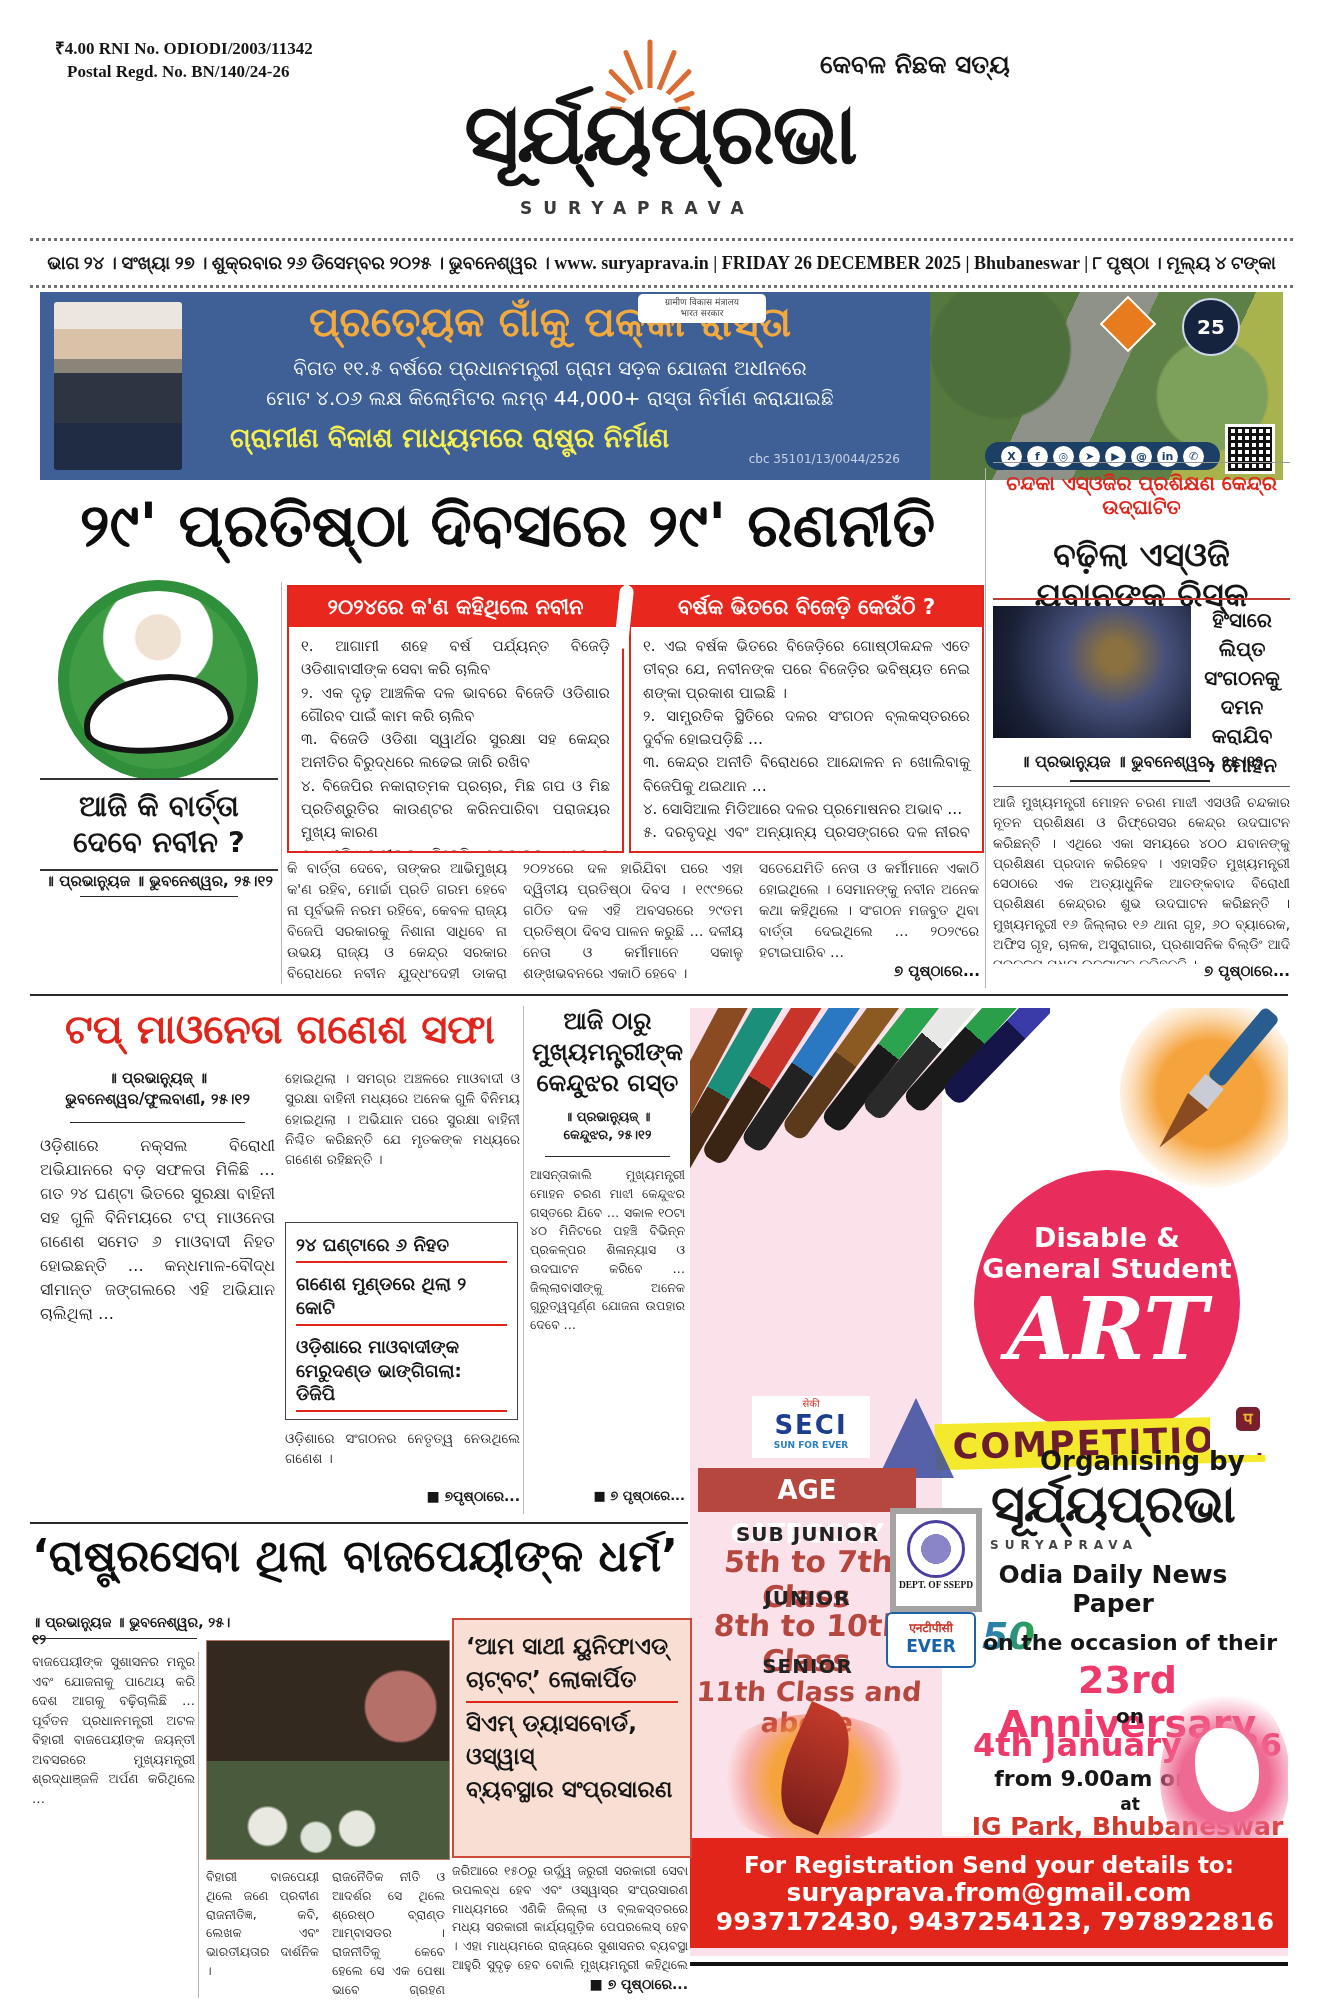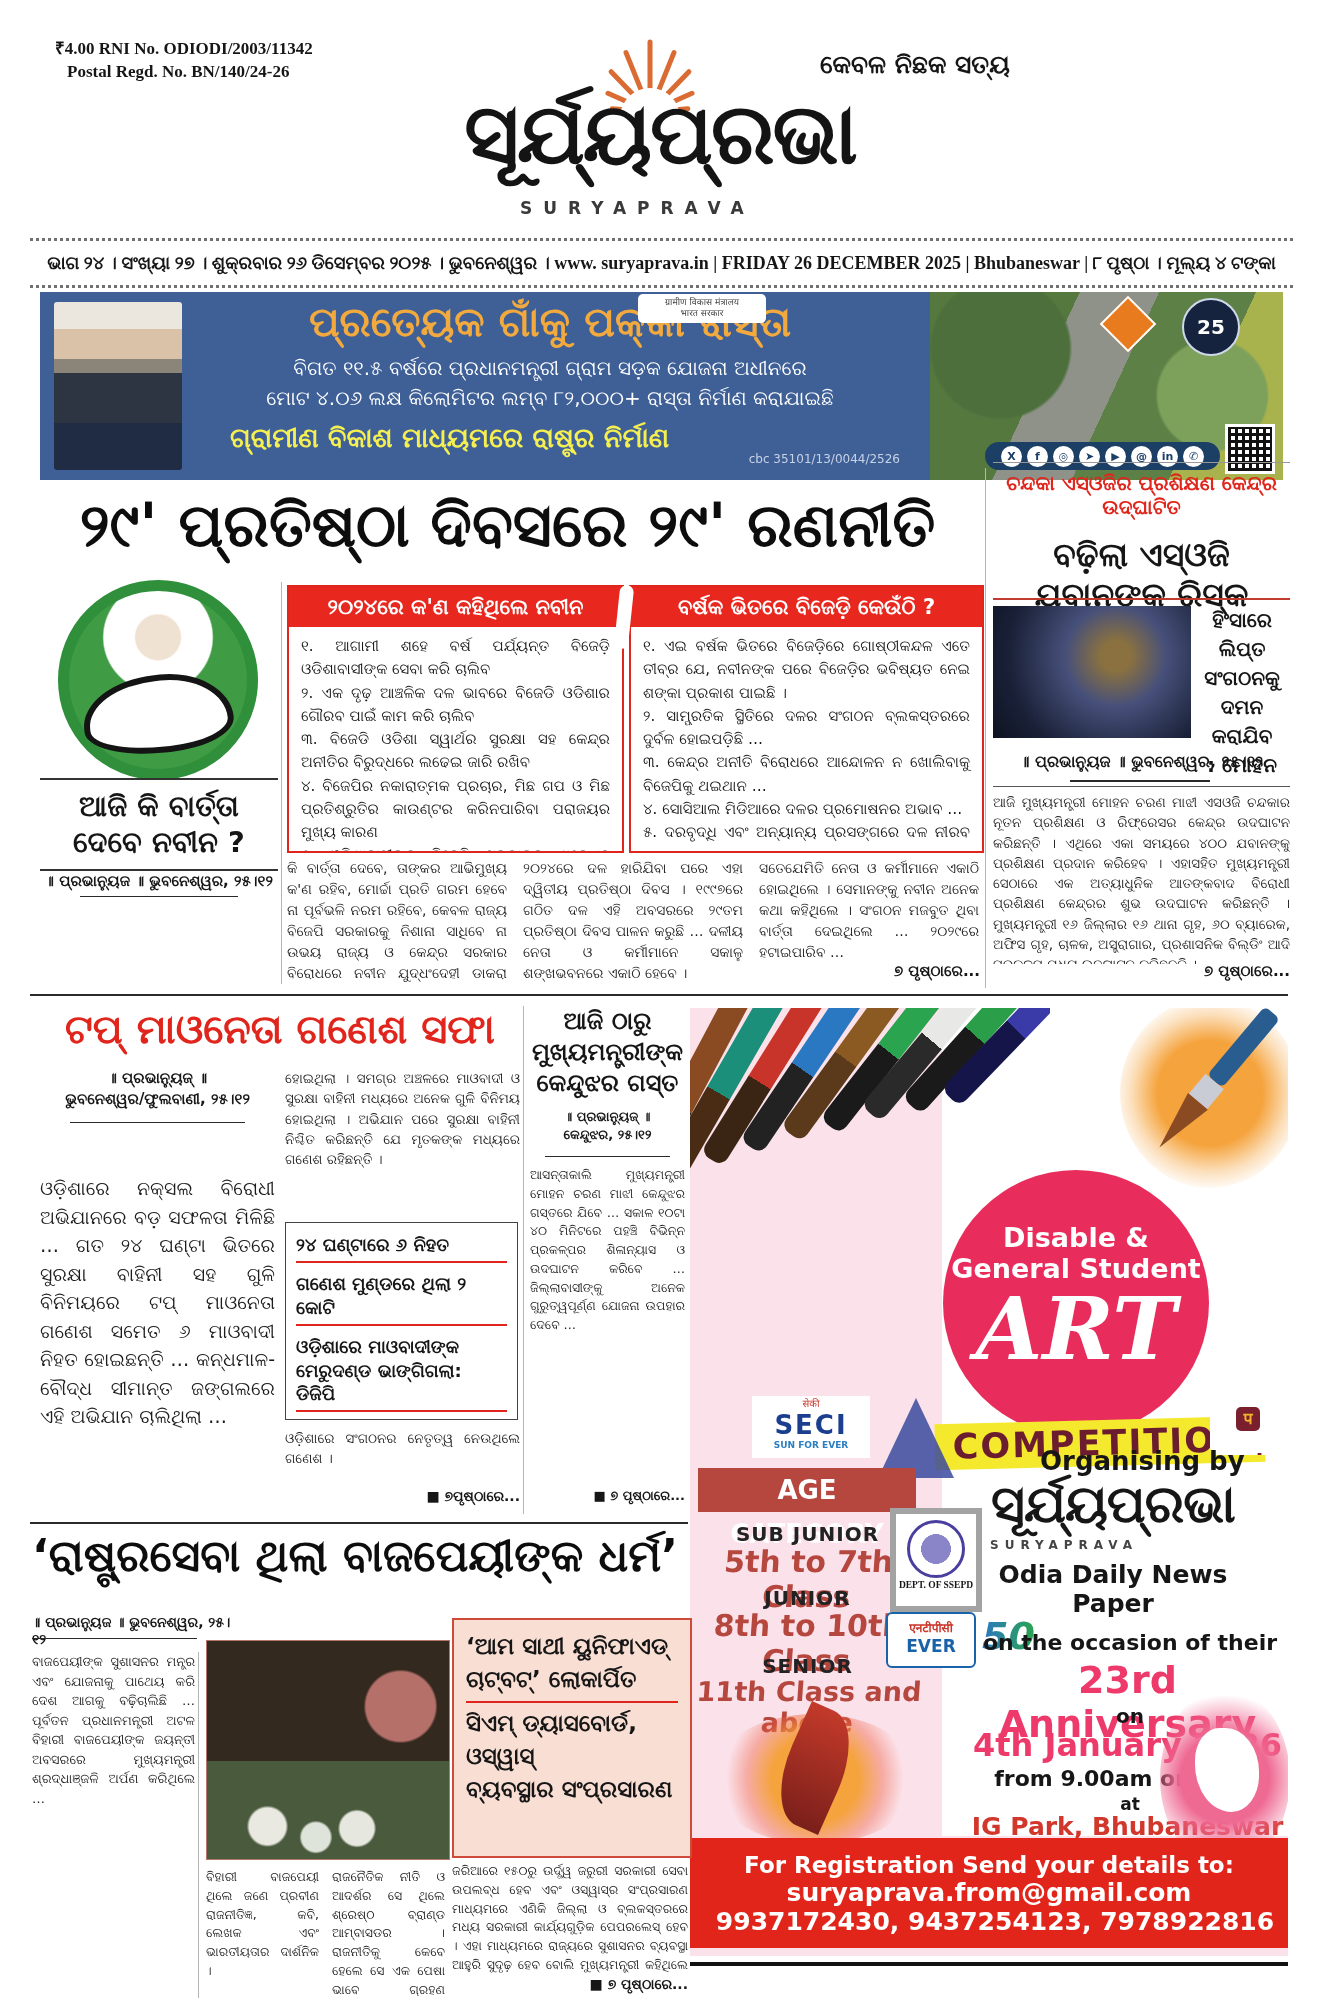--- a/index.html
+++ b/index.html
@@ -99,21 +99,21 @@
   <div class="abs masthead-sub" style="left:520px;top:198px;">SURYAPRAVA</div>
   <div class="abs b" style="left:820px;top:50px;font-size:25px;">କେବଳ ନିଛକ ସତ୍ୟ</div>
 
   <div class="abs serif b center" style="left:30px;top:238px;width:1263px;height:44px;line-height:44px;
        font-size:18px;border-top:3px dotted #707070;border-bottom:3px dotted #707070;">ଭାଗ ୨୪ । ସଂଖ୍ୟା ୨୭ । ଶୁକ୍ରବାର ୨୬ ଡିସେମ୍ବର ୨୦୨୫ । ଭୁବନେଶ୍ୱର । www. suryaprava.in | FRIDAY 26 DECEMBER 2025 | Bhubaneswar | ୮ ପୃଷ୍ଠା । ମୂଲ୍ୟ ୪ ଟଙ୍କା</div>
 
   <div class="abs banner ov" style="left:40px;top:292px;width:1243px;height:188px;">
     <div class="abs modi" style="left:14px;top:10px;width:128px;height:168px;"></div>
     <div class="abs center b" style="left:150px;top:6px;width:720px;font-size:41px;color:#f2a93e;">ପ୍ରତ୍ୟେକ ଗାଁକୁ ପକ୍କା ରାସ୍ତା</div>
     <div class="abs center" style="left:150px;top:64px;width:720px;font-size:20px;color:#ffffff;">ବିଗତ ୧୧.୫ ବର୍ଷରେ ପ୍ରଧାନମନ୍ତ୍ରୀ ଗ୍ରାମ ସଡ଼କ ଯୋଜନା ଅଧୀନରେ</div>
-    <div class="abs center" style="left:150px;top:94px;width:720px;font-size:20px;color:#ffffff;">ମୋଟ ୪.୦୬ ଲକ୍ଷ କିଲୋମିଟର ଲମ୍ବ ୮୨,୦୦୦+ ରାସ୍ତା ନିର୍ମାଣ କରାଯାଇଛି</div>
+    <div class="abs center" style="left:150px;top:94px;width:720px;font-size:20px;color:#ffffff;">ମୋଟ ୪.୦୬ ଲକ୍ଷ କିଲୋମିଟର ଲମ୍ବ 44,000+ ରାସ୍ତା ନିର୍ମାଣ କରାଯାଇଛି</div>
     <div class="abs b" style="left:190px;top:130px;width:640px;font-size:27px;color:#f5ef52;">ଗ୍ରାମୀଣ ବିକାଶ ମାଧ୍ୟମରେ ରାଷ୍ଟ୍ର ନିର୍ମାଣ</div>
     <div class="abs" style="left:560px;top:160px;width:300px;text-align:right;font-size:12px;color:#c8d2e6;">cbc 35101/13/0044/2526</div>
     <div class="abs ministry" style="left:598px;top:2px;width:120px;">
       <div>ग्रामीण विकास मंत्रालय</div>
       <div>भारत सरकार</div>
     </div>
     <div class="abs road-photo" style="left:890px;top:0;width:353px;height:188px;">
       <div class="abs pmgsy" style="left:178px;top:12px;width:36px;height:36px;"></div>
       <div class="abs badge25" style="left:252px;top:6px;width:54px;height:54px;font-size:20px;">
         <span>25</span>
@@ -200,21 +200,21 @@
   <div class="abs more" style="left:850px;top:962px;width:130px;text-align:right;font-size:15px;">୭ ପୃଷ୍ଠାରେ...</div>
 
   <div class="abs rule" style="left:30px;top:994px;width:1258px;height:2px;"></div>
 
   <div class="abs b" style="left:40px;top:1006px;width:480px;font-size:40px;color:#e0251c;text-align:center;">ଟପ୍ ମାଓନେତା ଗଣେଶ ସଫା</div>
   <div class="abs byline" style="left:40px;top:1068px;width:235px;font-size:15px;line-height:1.4;">
     <div>॥ ପ୍ରଭାନ୍ୟୁଜ୍ ॥</div>
     <div>ଭୁବନେଶ୍ୱର/ଫୁଲବାଣୀ, ୨୫।୧୨</div>
   </div>
   <div class="abs rule" style="left:70px;top:1122px;width:175px;height:1px;"></div>
-  <div class="abs body-txt" style="left:40px;top:1174px;width:235px;height:378px;font-size:19px;">ଓଡ଼ିଶାରେ ନକ୍ସଲ ବିରୋଧୀ ଅଭିଯାନରେ ବଡ଼ ସଫଳତା ମିଳିଛି … ଗତ ୨୪ ଘଣ୍ଟା ଭିତରେ ସୁରକ୍ଷା ବାହିନୀ ସହ ଗୁଳି ବିନିମୟରେ ଟପ୍ ମାଓନେତା ଗଣେଶ ସମେତ ୬ ମାଓବାଦୀ ନିହତ ହୋଇଛନ୍ତି … କନ୍ଧମାଳ-ବୌଦ୍ଧ ସୀମାନ୍ତ ଜଙ୍ଗଲରେ ଏହି ଅଭିଯାନ ଚାଲିଥିଲା …</div>
+  <div class="abs body-txt" style="left:40px;top:1134px;width:235px;height:378px;font-size:16px;">ଓଡ଼ିଶାରେ ନକ୍ସଲ ବିରୋଧୀ ଅଭିଯାନରେ ବଡ଼ ସଫଳତା ମିଳିଛି … ଗତ ୨୪ ଘଣ୍ଟା ଭିତରେ ସୁରକ୍ଷା ବାହିନୀ ସହ ଗୁଳି ବିନିମୟରେ ଟପ୍ ମାଓନେତା ଗଣେଶ ସମେତ ୬ ମାଓବାଦୀ ନିହତ ହୋଇଛନ୍ତି … କନ୍ଧମାଳ-ବୌଦ୍ଧ ସୀମାନ୍ତ ଜଙ୍ଗଲରେ ଏହି ଅଭିଯାନ ଚାଲିଥିଲା …</div>
   <div class="abs body-txt" style="left:285px;top:1068px;width:235px;height:148px;font-size:13.5px;">ହୋଇଥିଲା । ସମଗ୍ର ଅଞ୍ଚଳରେ ମାଓବାଦୀ ଓ ସୁରକ୍ଷା ବାହିନୀ ମଧ୍ୟରେ ଅନେକ ଗୁଳି ବିନିମୟ ହୋଇଥିଲା । ଅଭିଯାନ ପରେ ସୁରକ୍ଷା ବାହିନୀ ନିଶ୍ଚିତ କରିଛନ୍ତି ଯେ ମୃତକଙ୍କ ମଧ୍ୟରେ ଗଣେଶ ରହିଛନ୍ତି ।</div>
   <div class="abs" style="left:285px;top:1222px;width:233px;height:198px;border:1px solid #444;padding:10px 10px 0 10px;box-sizing:border-box;">
     <div class="subhead">୨୪ ଘଣ୍ଟାରେ ୬ ନିହତ</div>
     <div class="subhead">ଗଣେଶ ମୁଣ୍ଡରେ ଥିଲା ୨ କୋଟି</div>
     <div class="subhead">ଓଡ଼ିଶାରେ ମାଓବାଦୀଙ୍କ ମେରୁଦଣ୍ଡ ଭାଙ୍ଗିଗଲା: ଡିଜିପି</div>
   </div>
   <div class="abs body-txt" style="left:285px;top:1428px;width:235px;height:58px;font-size:13.5px;">ଓଡ଼ିଶାରେ ସଂଗଠନର ନେତୃତ୍ୱ ନେଉଥିଲେ ଗଣେଶ ।</div>
   <div class="abs more" style="left:390px;top:1488px;width:130px;text-align:right;font-size:14px;">■ ୭ପୃଷ୍ଠାରେ...</div>
 
   <div class="abs vrule" style="left:523px;top:1006px;height:508px;"></div>
@@ -247,21 +247,21 @@
       <div class="brush" style="left:334px;top:-125px;width:26px;height:250px;transform:rotate(44deg);background:linear-gradient(180deg,#3a3aa8 0 62%,#15154a 62% 100%);"></div>
     </div>
 
     <div class="splash" style="left:430px;top:-10px;width:180px;height:190px;background:radial-gradient(circle,#f5a33c 0 40%,rgba(245,163,60,0.35) 60%,transparent 75%);"></div>
     <div class="abs" style="left:470px;top:-20px;width:90px;height:210px;transform:rotate(40deg);">
       <div style="margin:0 auto;width:20px;height:90px;background:#2a5d8f;border-radius:6px;"></div>
       <div style="margin:0 auto;width:24px;height:26px;background:#c9ccd4;"></div>
       <div style="margin:0 auto;width:0;height:0;border-left:13px solid transparent;border-right:13px solid transparent;border-top:60px solid #8a4a22;"></div>
     </div>
 
-    <div class="pink-circle" style="left:253px;top:162px;width:266px;height:266px;">
+    <div class="pink-circle" style="left:284px;top:162px;width:266px;height:266px;">
       <div class="b" style="margin-top:52px;font-size:27px;">Disable &amp;</div>
       <div class="b" style="font-size:27px;">General Student</div>
       <div class="ad-script" style="font-size:86px;line-height:1.05;">ART</div>
     </div>
     <div class="comp-band" style="left:245px;top:412px;width:330px;height:46px;line-height:46px;font-size:35px;letter-spacing:2px;">COMPETITION</div>
 
     <div class="logo-box abs" style="left:62px;top:388px;width:118px;height:62px;">
       <div style="font-size:10px;color:#c9372c;">सेकी</div>
       <div class="b" style="font-size:26px;color:#1b3e8f;letter-spacing:2px;">SECI</div>
       <div style="font-size:9px;color:#2a7ec2;font-weight:bold;">SUN FOR EVER</div>

